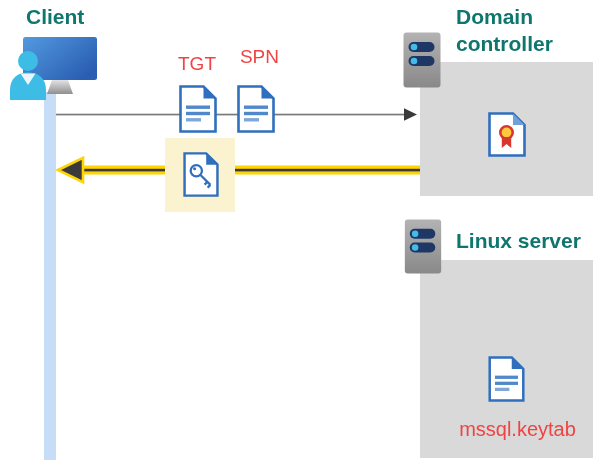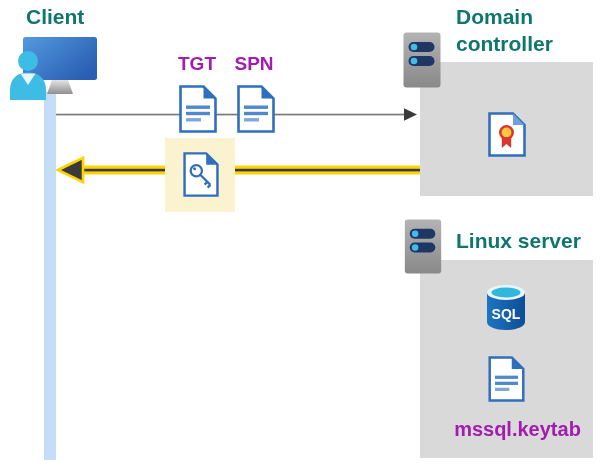--- a/index.html
+++ b/index.html
@@ -7,21 +7,21 @@
     position:relative;width:600px;height:468px;background:#ffffff;overflow:hidden;
     font-family:"Liberation Sans","DejaVu Sans",sans-serif;
   }
   .abs{position:absolute;}
   .node-box{background:#D9D9D9;z-index:1;}
   .vbar{background:#C5DDF6;z-index:2;}
   .arrow{z-index:3;}
   .hl-box{background:#FBF3CF;z-index:4;}
   .icon{z-index:5;}
   .lbl{z-index:6;color:#0f766e;font-weight:bold;font-size:21px;line-height:1.28;}
-  .sub-lbl{z-index:6;color:#a21caf;font-weight:bold;}
+  .sub-lbl{z-index:6;color:#ef4444;font-weight:normal;}
   .tick-lbl{font-size:19px;text-align:center;}
   .keytab-lbl{font-size:20px;text-align:center;}
   svg{display:block;}
 </style>
 </head>
 <body>
 
 <div class="canvas">
 
   <div class="abs node-box" style="left:420px;top:62px;width:173px;height:134px;"></div>
@@ -132,49 +132,35 @@
         </linearGradient>
       </defs>
       <rect x="0.5" y="0.5" width="37" height="55" rx="3" fill="url(#srvG2)"></rect>
       <rect x="5.5" y="10" width="26" height="10" rx="5" fill="#1E3765"></rect>
       <circle cx="11" cy="15" r="3.3" fill="#44BCE8"></circle>
       <rect x="5.5" y="24" width="26" height="10" rx="5" fill="#1E3765"></rect>
       <circle cx="11" cy="29" r="3.3" fill="#44BCE8"></circle>
     </svg>
   </div>
 
-  <div class="abs icon" style="left:486px;top:284px;">
-    <svg width="40" height="47" viewBox="0 0 40 47">
-      <defs>
-        <linearGradient id="sqlG" x1="0" y1="0" x2="1" y2="0">
-          <stop offset="0" stop-color="#1E74C4"></stop>
-            <stop offset="1" stop-color="#0E4E95"></stop>
-        </linearGradient>
-      </defs>
-      <path d="M1,8 V38 C1,42.5 9.5,46 20,46 C30.5,46 39,42.5 39,38 V8 Z" fill="url(#sqlG)"></path>
-      <ellipse cx="20" cy="8.5" rx="19" ry="7.5" fill="#E8F6FB"></ellipse>
-      <ellipse cx="20" cy="8.5" rx="14.5" ry="5" fill="#2FB7DC"></ellipse>
-      <text x="20" y="35" text-anchor="middle" font-family="Liberation Sans, DejaVu Sans, sans-serif" font-size="14" font-weight="bold" fill="#ffffff">SQL</text>
-    </svg>
-  </div>
 
   <div class="abs icon" style="left:487px;top:355px;">
     <svg width="39" height="48" viewBox="0 0 40 50">
       <path d="M2.5,2.5 H25.5 L37.5,14.5 V47.5 H2.5 Z" fill="#ffffff" stroke="#2F6FBE" stroke-width="2.6"></path>
       <path d="M25.5,2.5 L37.5,14.5 H25.5 Z" fill="#2F6FBE"></path>
       <rect x="8" y="21.5" width="24" height="3.4" fill="#4F88CB"></rect>
       <rect x="8" y="27.8" width="24" height="3.4" fill="#4F88CB"></rect>
       <rect x="8" y="34.1" width="15" height="3.4" fill="#7FA8D9"></rect>
     </svg>
   </div>
 
   <div class="abs lbl" style="left:26px;top:4px;">Client</div>
 
   <div class="abs sub-lbl tick-lbl" style="left:172px;top:53px;width:50px;">TGT</div>
-  <div class="abs sub-lbl tick-lbl" style="left:229px;top:53px;width:50px;">SPN</div>
+  <div class="abs sub-lbl tick-lbl" style="left:229px;top:46px;width:50px;text-align:right;">SPN</div>
 
   <div class="abs lbl" style="left:456px;top:4px;width:120px;">Domain controller</div>
 
   <div class="abs lbl" style="left:456px;top:228px;width:140px;">Linux server</div>
 
   <div class="abs sub-lbl keytab-lbl" style="left:431px;top:418px;width:173px;">mssql.keytab</div>
 
 </div>
 
 </body></html>

